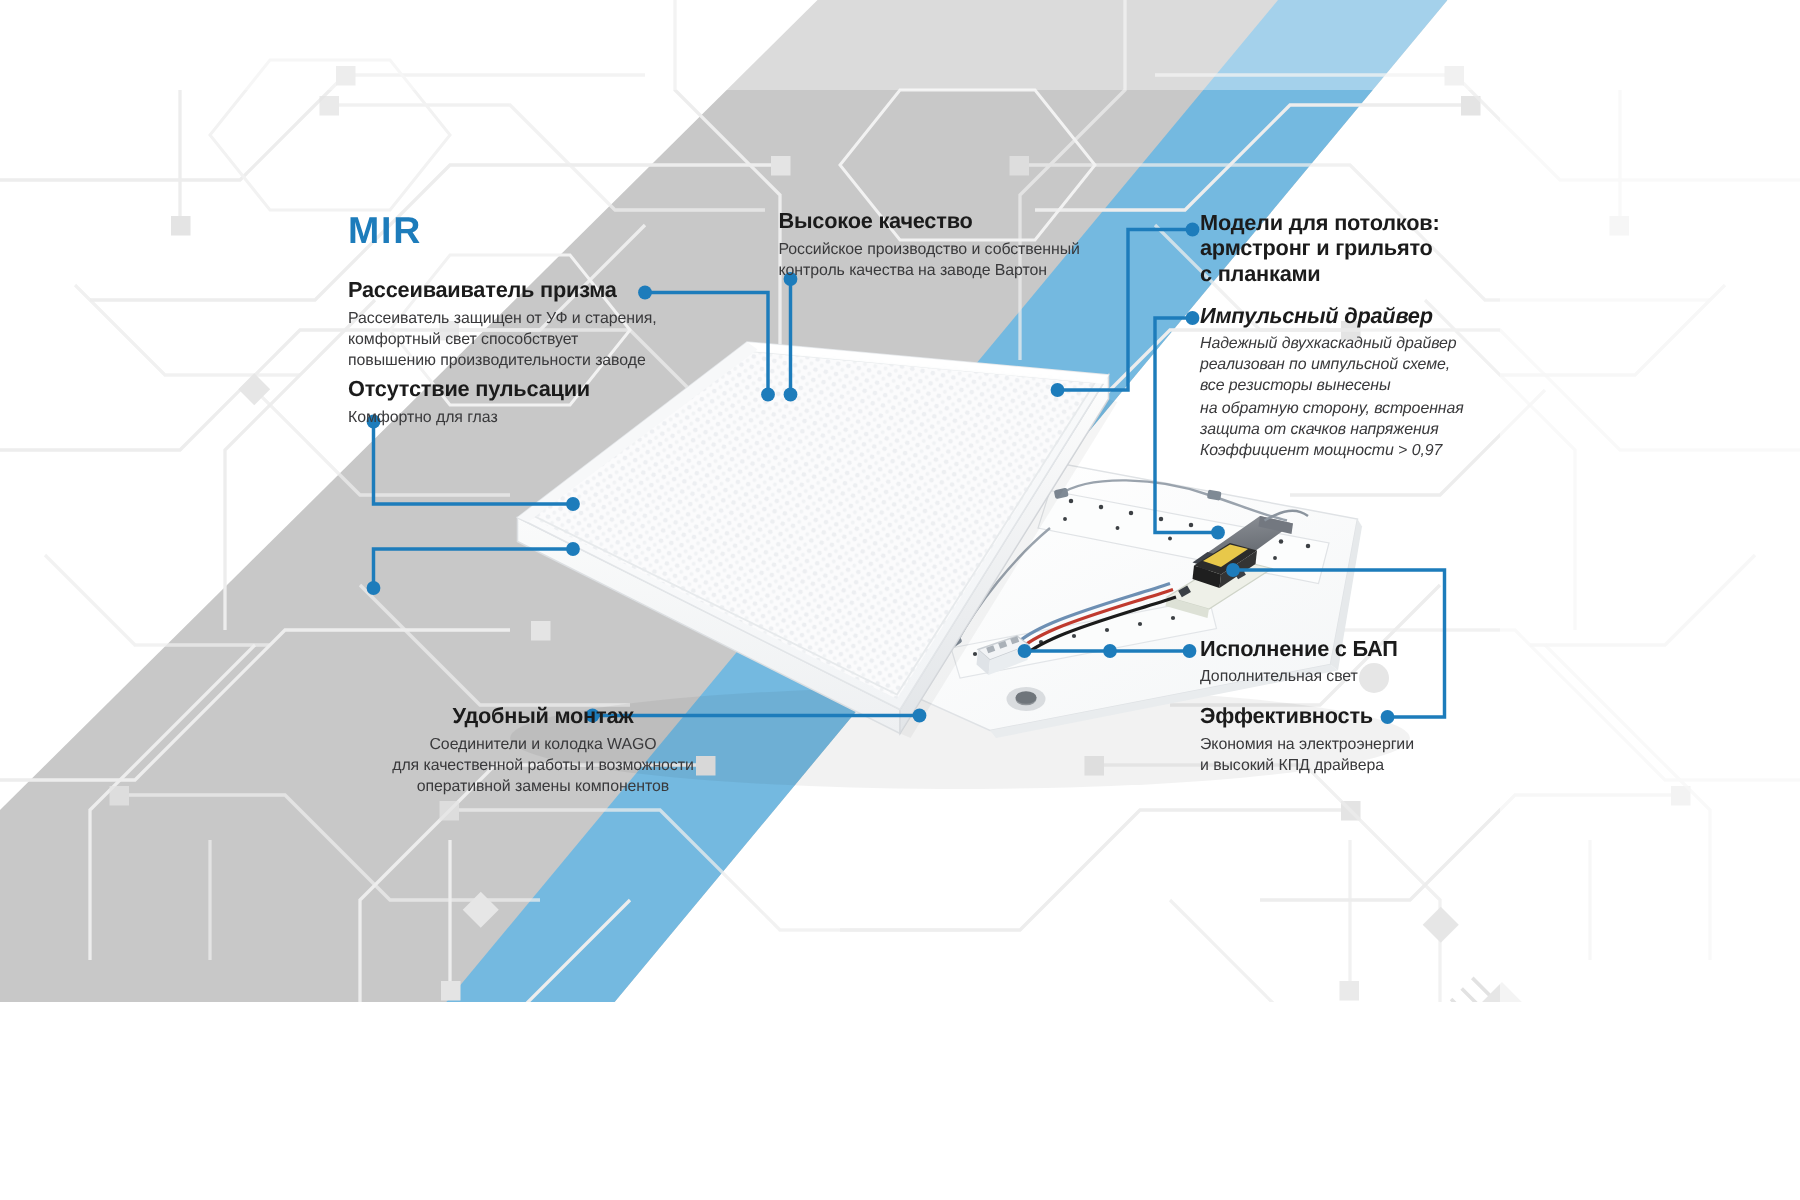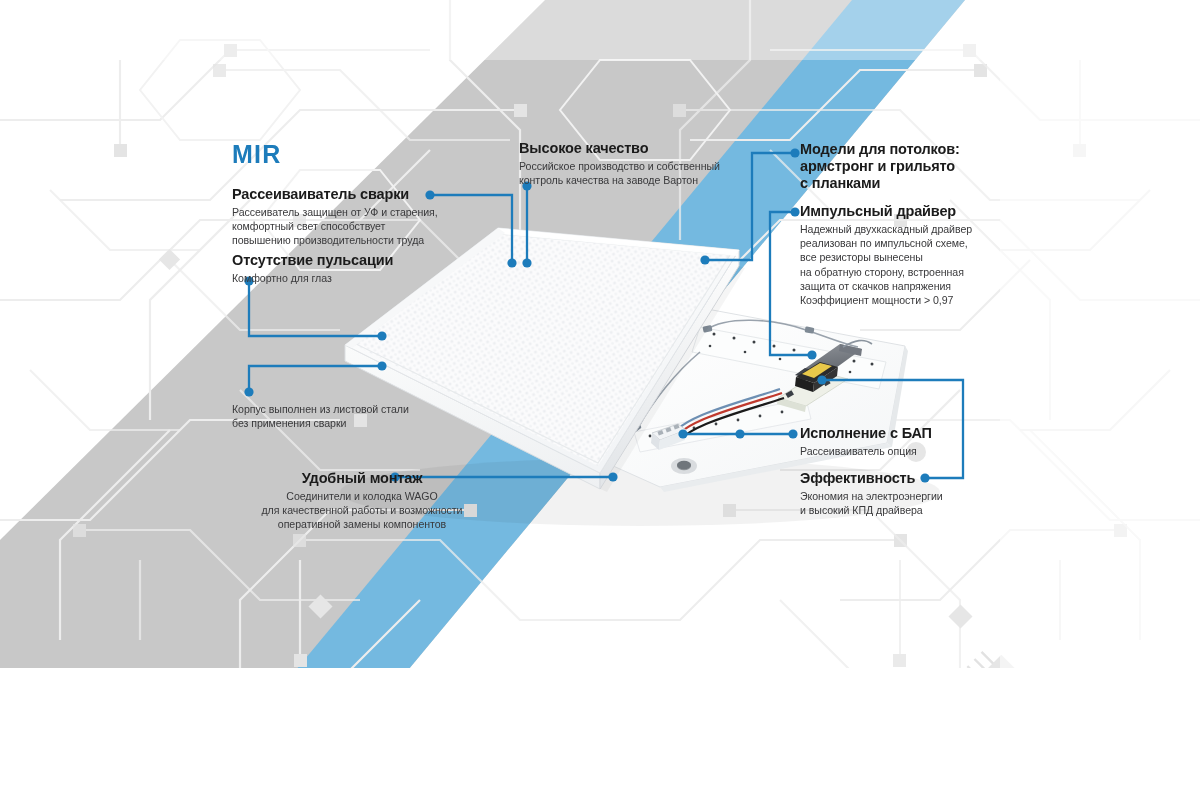--- a/index.html
+++ b/index.html
@@ -64,21 +64,21 @@
     letter-spacing:1.2px;
   }
 
   
   #c-prisma{left:232px;top:186px;width:260px;}
   #c-pulse {left:232px;top:252px;width:240px;}
   #c-steel {left:232px;top:400px;width:250px;}
   #c-mount {left:232px;top:470px;width:260px;text-align:center;}
   #c-qual  {left:519px;top:140px;width:230px;}
   #c-ceil  {left:800px;top:141px;width:230px;}
-  #c-drv   {left:800px;top:203px;width:220px;}
+  #c-drv   {left:800px;top:203px;width:220px;font-style:italic;}
   #c-bap   {left:800px;top:425px;width:200px;}
   #c-eff   {left:800px;top:470px;width:220px;}
 </style>
 </head>
 <body>
 
 <div id="stage">
 
   <div class="band-white-left"></div>
   <div class="band-gray"></div>
@@ -362,24 +362,24 @@
         <circle cx="683" cy="434" r="4.6"></circle>
         <circle cx="822" cy="380" r="4.6"></circle>
         <circle cx="740" cy="434" r="4.6"></circle>
       </g>
     </svg>
   </div>
 
   <div class="logo">MIR</div>
 
   <div class="cal" id="c-prisma">
-    <h3>Рассеиваиватель сварки</h3>
+    <h3>Рассеиваиватель призма</h3>
     <p>Рассеиватель защищен от УФ и старения,
 комфортный свет способствует
-повышению производительности труда</p>
+повышению производительности заводе</p>
   </div>
 
   <div class="cal" id="c-pulse">
     <h3>Отсутствие пульсации</h3>
     <p>Комфортно для глаз</p>
   </div>
 
   <div class="cal" id="c-qual">
     <h3>Высокое качество</h3>
     <p>Российское производство и собственный
@@ -397,34 +397,32 @@
     <h3>Импульсный драйвер</h3>
     <p>Надежный двухкаскадный драйвер
 реализован по импульсной схеме,
 все резисторы вынесены
 на обратную сторону, встроенная
 защита от скачков напряжения
 Коэффициент мощности &gt; 0,97</p>
   </div>
 
   <div class="cal" id="c-steel">
-    <p>Корпус выполнен из листовой стали
-без применения сварки</p>
   </div>
 
   <div class="cal" id="c-mount">
     <h3>Удобный монтаж</h3>
     <p>Соединители и колодка WAGO
 для качественной работы и возможности
 оперативной замены компонентов</p>
   </div>
 
   <div class="cal" id="c-bap">
     <h3>Исполнение с БАП</h3>
-    <p>Рассеиваиватель опция</p>
+    <p>Дополнительная свет</p>
   </div>
 
   <div class="cal" id="c-eff">
     <h3>Эффективность</h3>
     <p>Экономия на электроэнергии
 и высокий КПД драйвера</p>
   </div>
 
 </div>
 

